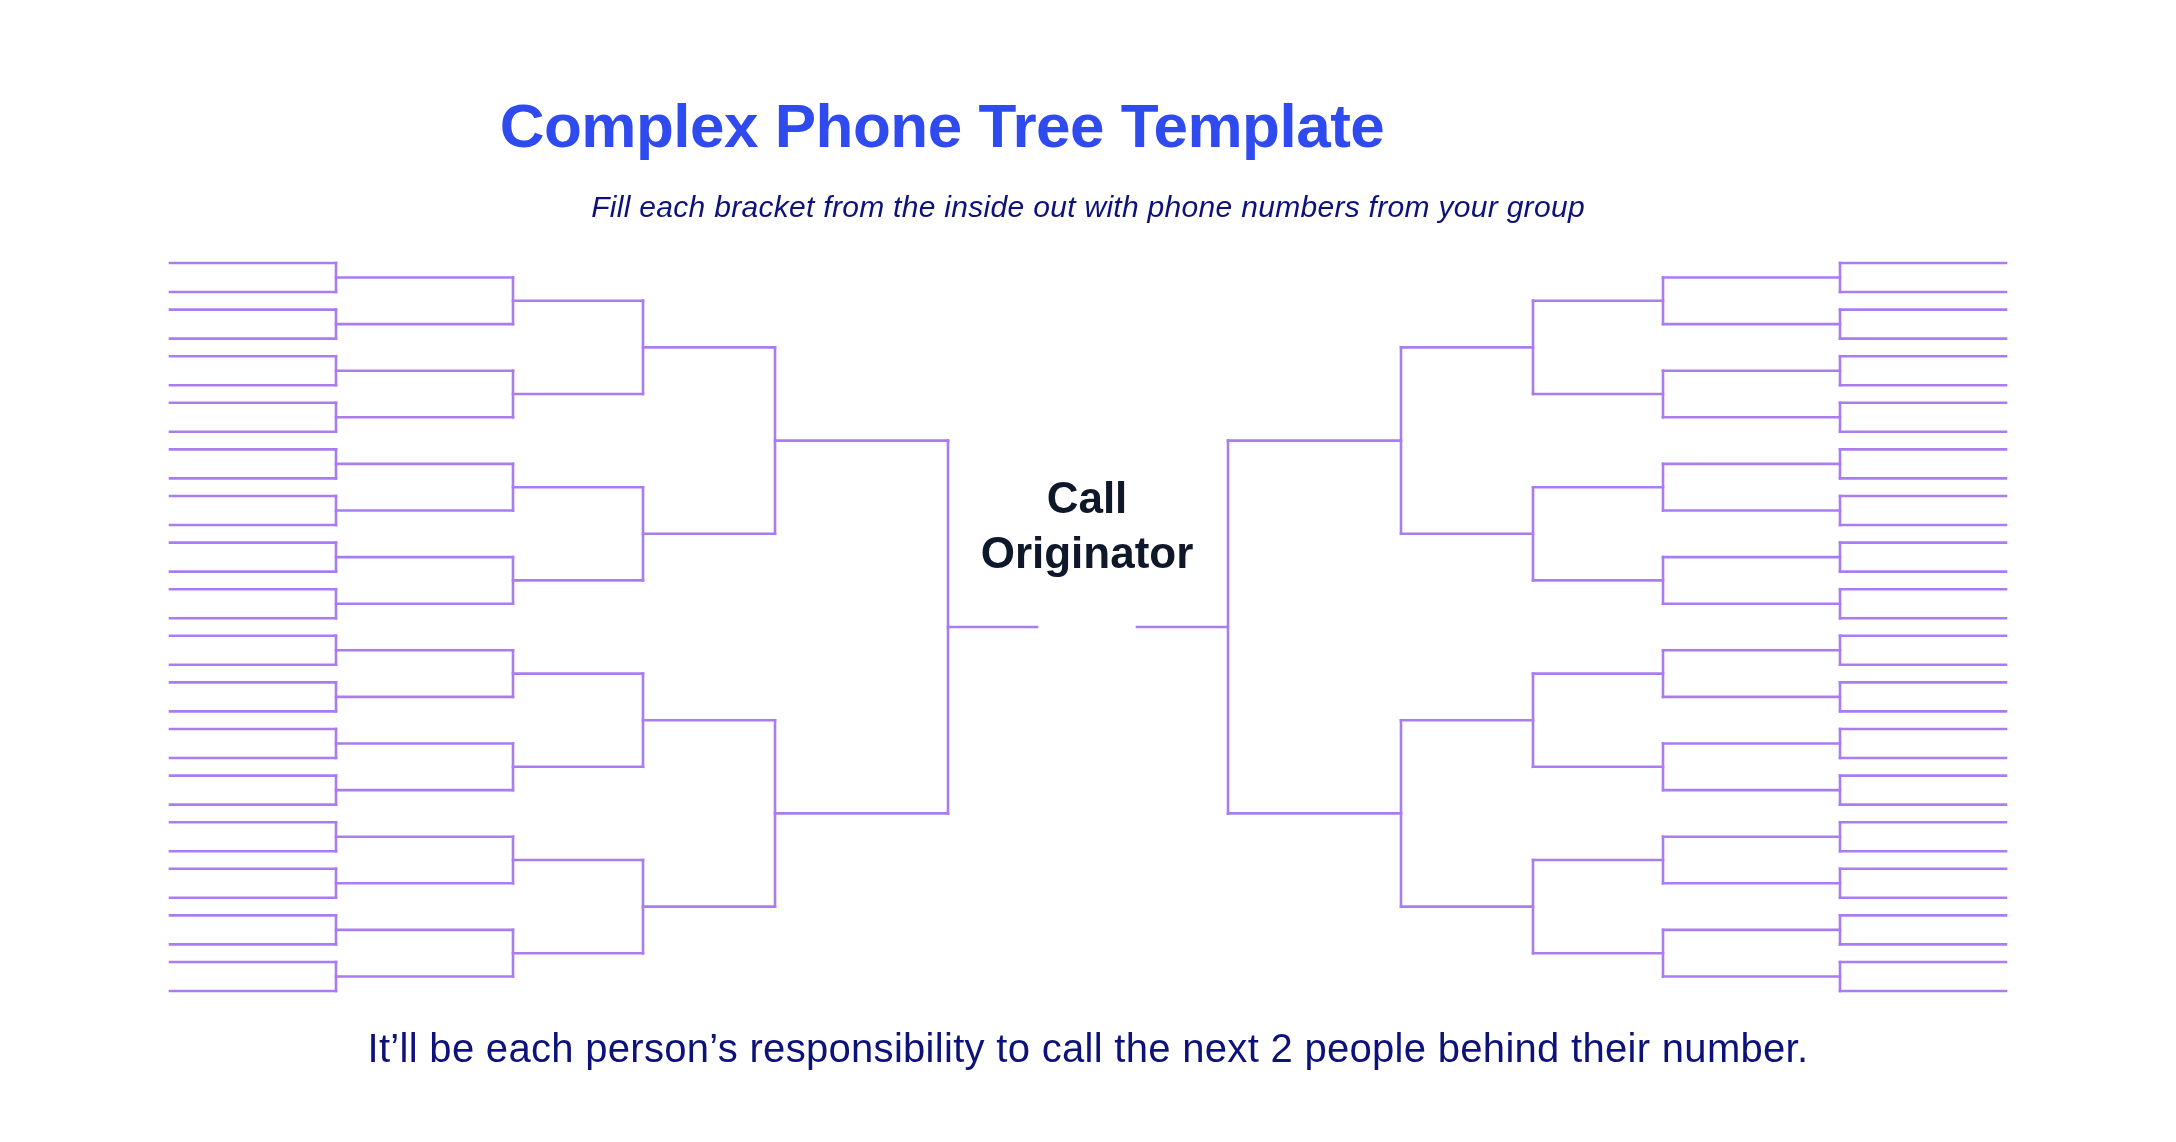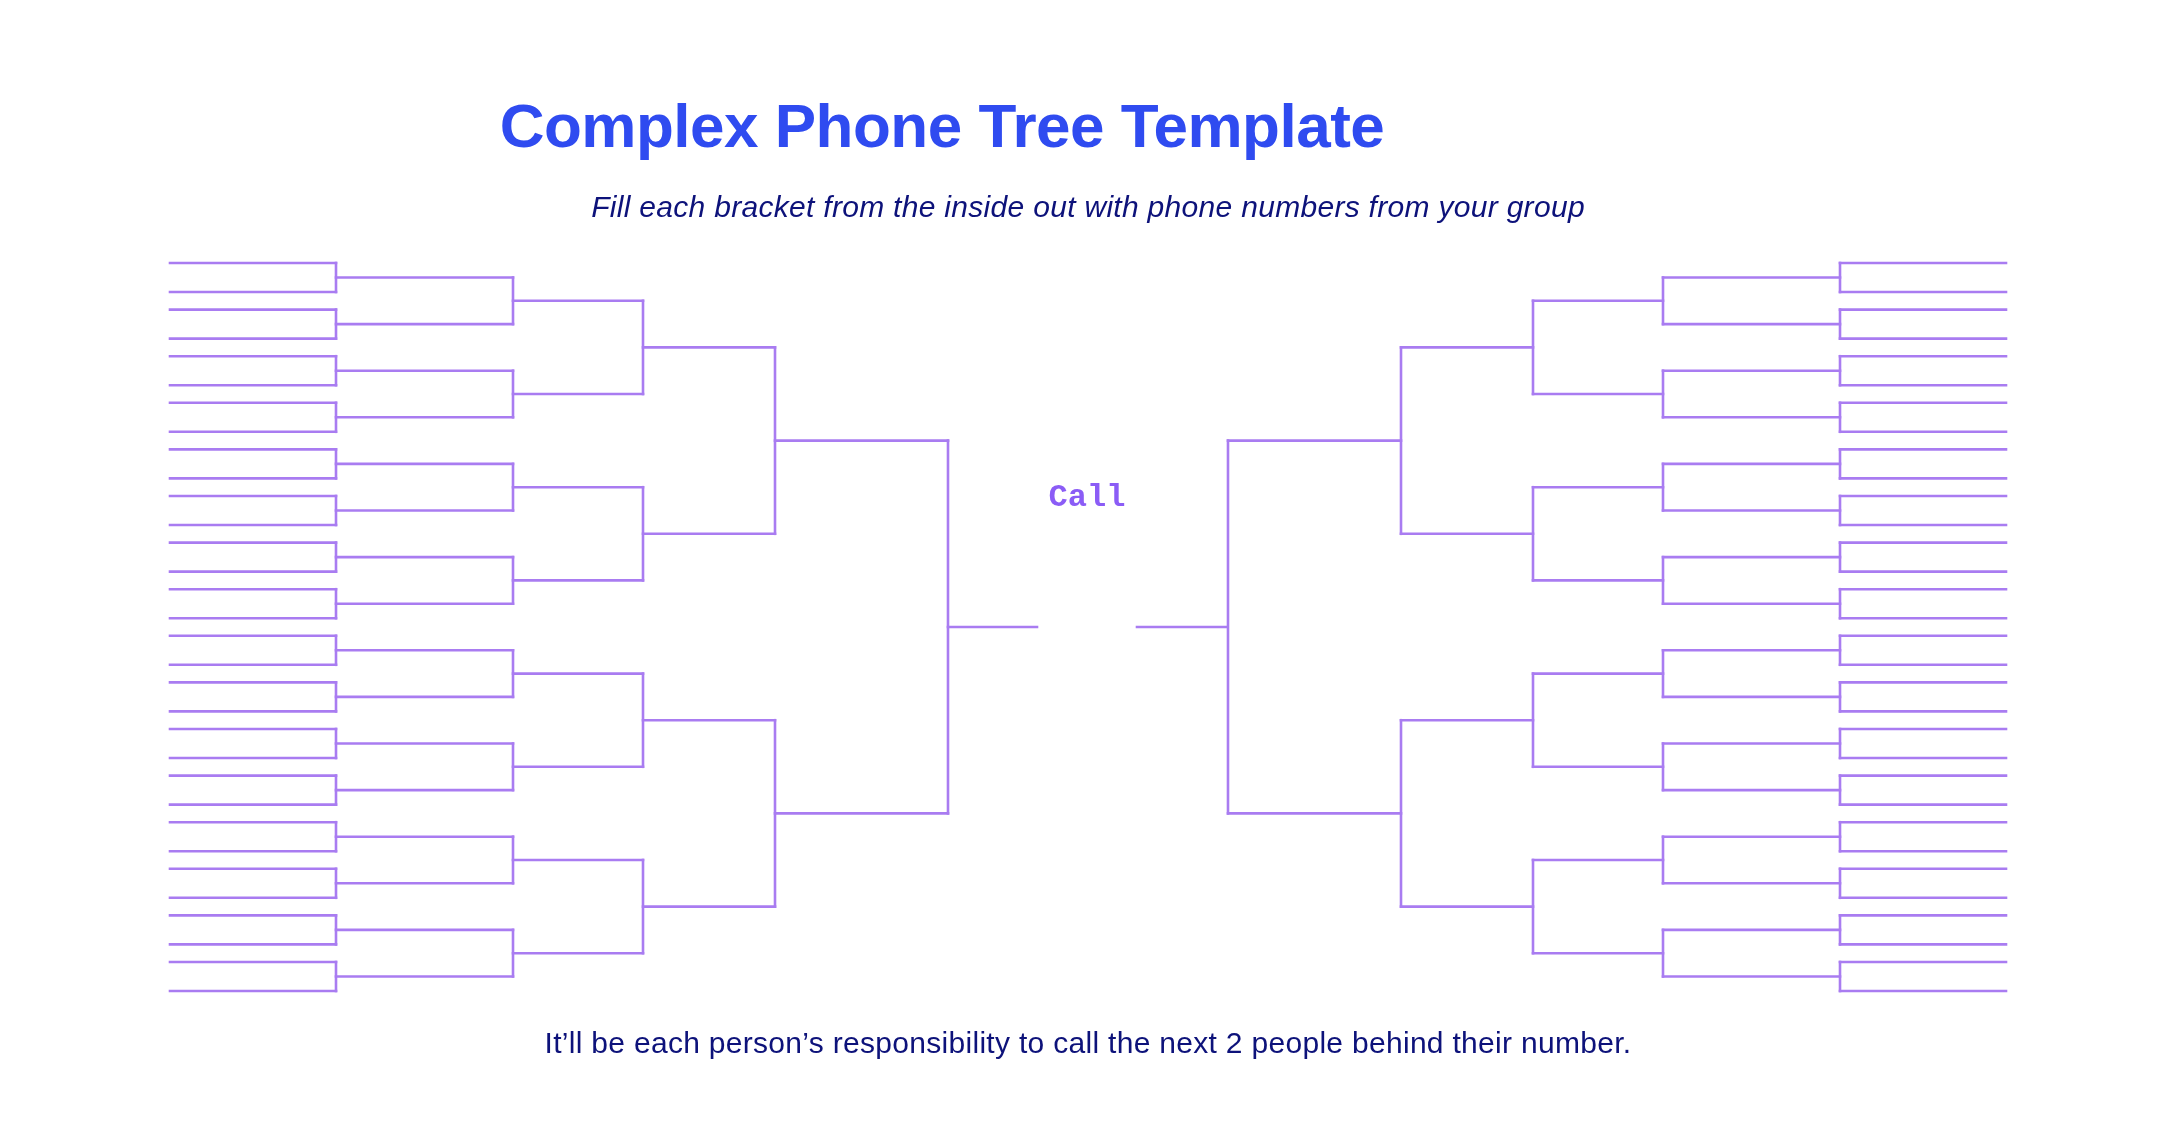--- a/index.html
+++ b/index.html
@@ -1,20 +1,20 @@
 <!DOCTYPE html>
 <html><head>
 <meta charset="utf-8">
 <style>
   html,body{margin:0;padding:0;background:#ffffff;}
   body{width:2176px;height:1142px;position:relative;overflow:hidden;font-family:"Liberation Sans","DejaVu Sans",sans-serif;}
   .title{position:absolute;left:0;width:1884px;top:90px;text-align:center;font-size:62px;font-weight:bold;color:#2f4bf0;letter-spacing:-0.5px;}
   .subtitle{position:absolute;left:0;width:2176px;top:190px;text-align:center;font-size:30px;color:#0d127a;letter-spacing:0.3px;font-style:italic;}
-  .center-label{position:absolute;left:937px;width:300px;top:470px;text-align:center;font-size:32px;font-weight:bold;color:#8b5cf6;line-height:55px;font-family:Liberation Mono, monospace;}
-  .footer{position:absolute;left:0;width:2176px;top:1026px;text-align:center;font-size:30px;color:#0d127a;letter-spacing:0.3px;}
+  .center-label{position:absolute;left:937px;width:300px;top:470px;text-align:center;font-size:44px;font-weight:bold;color:#0f172a;line-height:55px;}
+  .footer{position:absolute;left:0;width:2176px;top:1026px;text-align:center;font-size:40px;color:#0d127a;letter-spacing:0.3px;}
   svg#tree{position:absolute;left:0;top:0;}
   svg#tree line{stroke:#a97cf1;stroke-width:2.6;stroke-linecap:square;}
 </style>
 </head>
 <body>
 
 <div class="title">Complex Phone Tree Template</div>
 <div class="subtitle">Fill each bracket from the inside out with phone numbers from your group</div>
 
 <svg id="tree" width="2176" height="1142" xmlns="http://www.w3.org/2000/svg">
@@ -209,15 +209,16 @@
       <line x1="1228" y1="440.6" x2="1228" y2="813.4000000000001"></line>
     </g>
   <g id="center-stubs">
       <line x1="948" y1="627" x2="1037" y2="627"></line>
       <line x1="1137" y1="627" x2="1227" y2="627"></line>
     </g>
 </svg>
 
 <div class="center-label">
   <div>Call</div>
+  <div>Originator</div>
 </div>
 
 <div class="footer">It’ll be each person’s responsibility to call the next 2 people behind their number.</div>
 
 </body></html>

